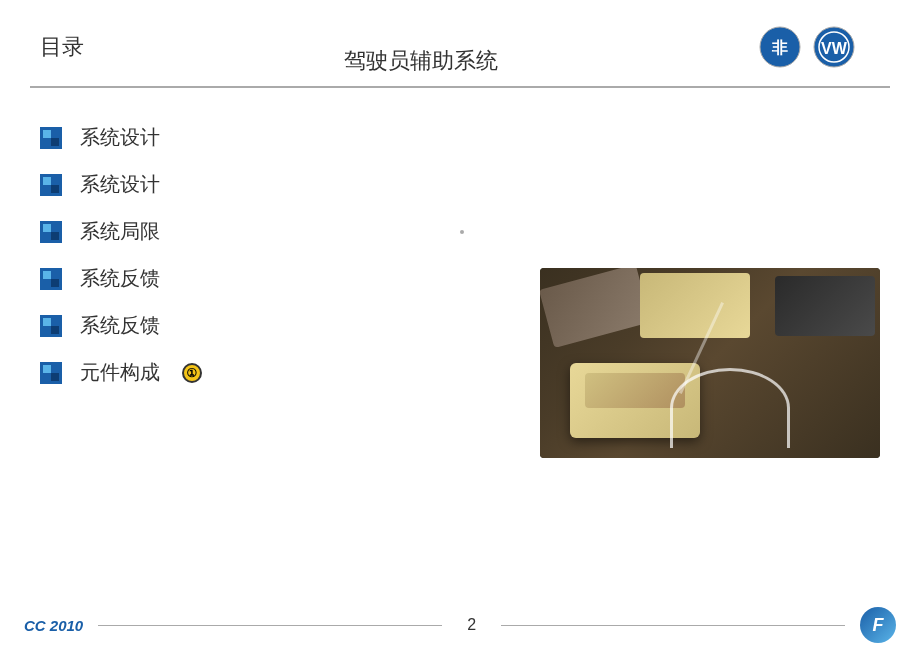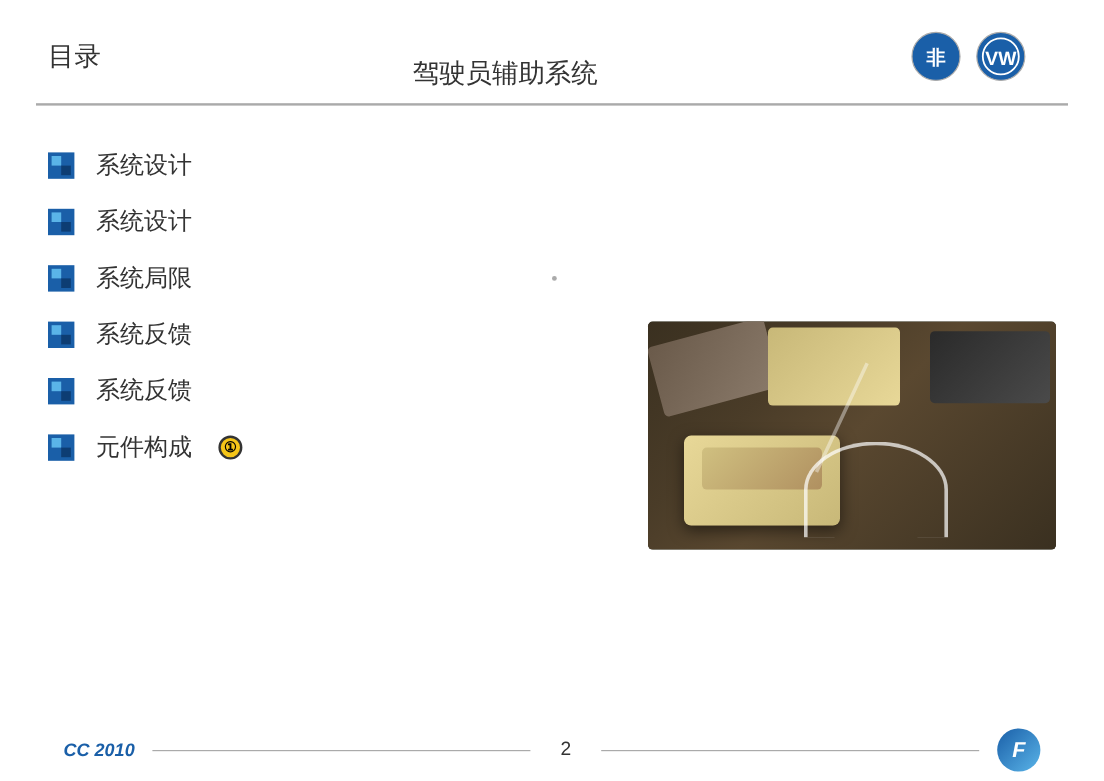--- a/index.html
+++ b/index.html
@@ -225,21 +225,21 @@
 
     
     .footer {
       position: absolute;
       bottom: 0;
       left: 0;
       right: 0;
       height: 52px;
       display: flex;
       align-items: center;
-      padding: 0 53px;
+      padding: 0 24px;
     }
 
     .footer-left {
       color: #1a5fa8;
       font-style: italic;
       font-size: 15px;
       font-weight: bold;
       font-family: Arial, sans-serif;
       white-space: nowrap;
     }

